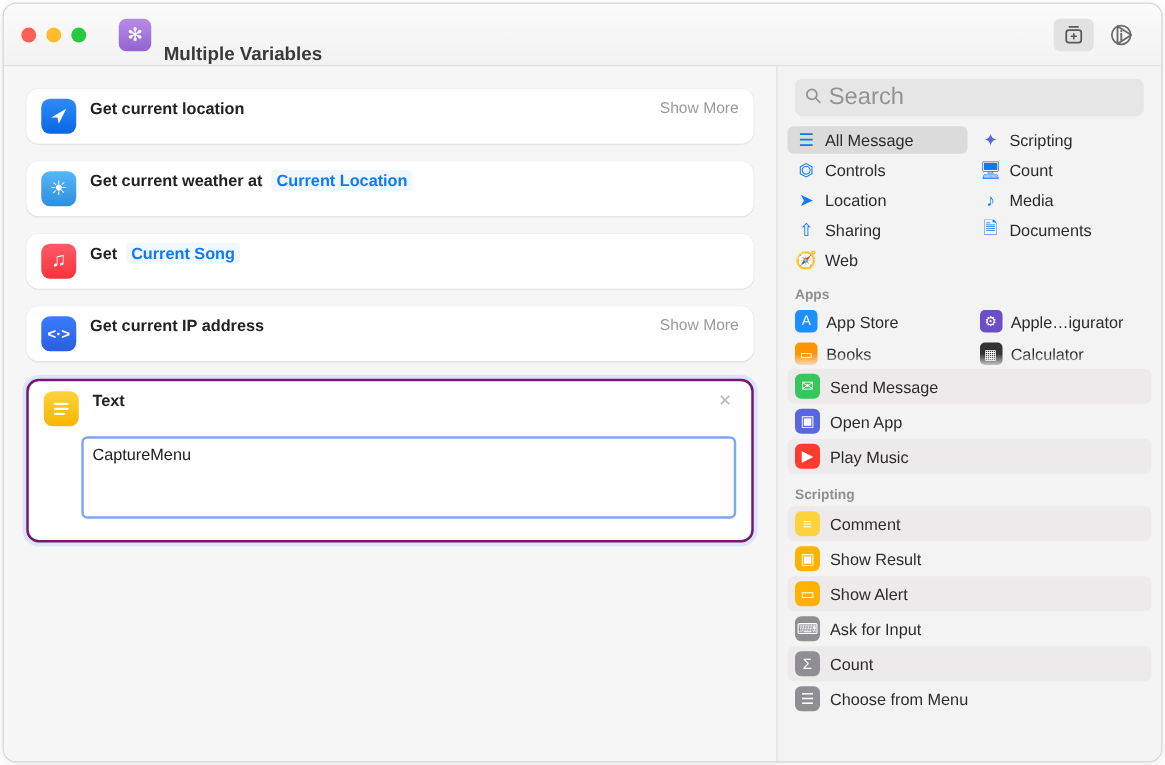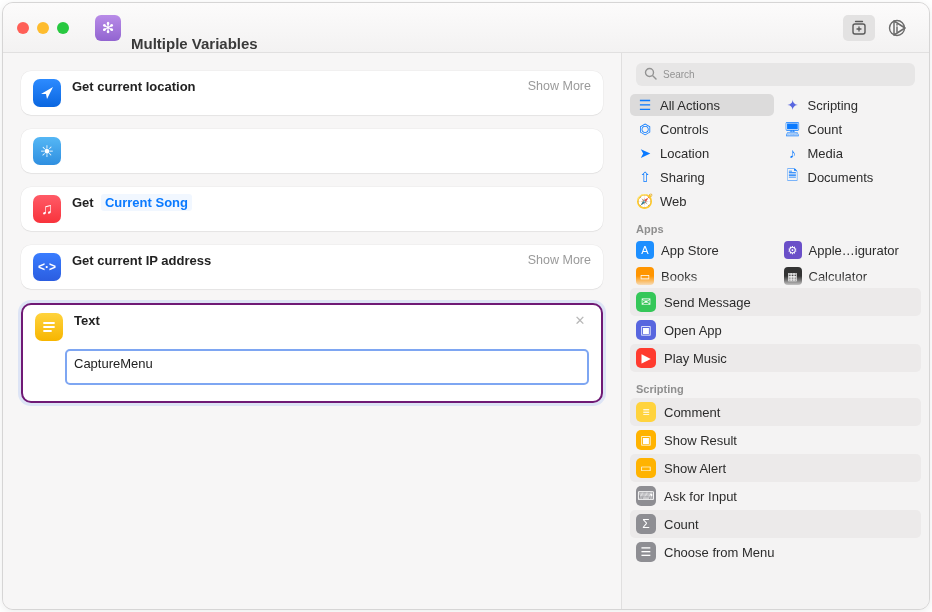--- a/index.html
+++ b/index.html
@@ -24,24 +24,24 @@
     .ai-weather{background:linear-gradient(#55b7f5,#2f8fe0);}
     .ai-music{background:linear-gradient(#ff5b67,#f8333c);}
     .ai-ip{background:linear-gradient(#3a7dff,#2b5de0);}
     .ai-text{background:linear-gradient(#ffd33d,#f7b500);}
     .card-title { font-size:13px; font-weight:700; color:#222;}
     .card-title .tok{color:#0a7aff;font-weight:600;background:rgba(10,122,255,0.06);padding:1px 4px;border-radius:3px;}
     .show-more{margin-left:auto;color:#9a9a9a;font-size:12.5px;}
     .close-x{margin-left:auto;color:#b8b8b8;font-size:13px;width:18px;text-align:center;}
     .text-card{border:2px solid #701a75;box-shadow:0 0 0 3px rgba(77,130,240,0.15);}
     .text-body{padding:0 12px 12px 42px;}
-    .text-input{width:100%;border:2px solid #7ea6f2;border-radius:5px;background:#fff;padding:5px 7px;font-size:13px;color:#222;height:36px;resize:none;outline:none;}
+    .text-input{width:100%;border:2px solid #7ea6f2;border-radius:5px;background:#fff;padding:5px 7px;font-size:13px;color:#222;height:66px;resize:none;outline:none;}
     .sidebar{ flex:1; border-left:1px solid #e0dfdf; background:#f4f3f3; display:flex;flex-direction:column;overflow:hidden;}
     .search-row{padding:10px 14px 8px 14px;}
-    .search{display:flex;align-items:center;gap:6px;background:#e7e6e6;border-radius:6px;padding:4px 8px;color:#939393;font-size:10px;}
+    .search{display:flex;align-items:center;gap:6px;background:#e7e6e6;border-radius:6px;padding:4px 8px;color:#939393;font-size:19px;}
     .cats{display:grid;grid-template-columns:1fr 1fr;gap:2px 4px;padding:0 8px;}
     .cat{display:flex;align-items:center;gap:7px;padding:3px 7px;border-radius:5px;font-size:13px;color:#2c2c2c;}
     .cat.sel{background:#dcdbdb;}
     .cat-ic{width:16px;height:16px;display:flex;align-items:center;justify-content:center;font-size:14px;}
     .blue{color:#0a7aff;} .indigo{color:#5866df;}
     .sec-label{font-size:11px;color:#8f8f8f;font-weight:600;padding:11px 14px 3px 14px;}
     .apps{display:grid;grid-template-columns:1fr 1fr;gap:2px 4px;padding:0 8px;max-height:58px;overflow:hidden;}
     .app-item{display:flex;align-items:center;gap:7px;padding:3px 6px;font-size:13px;color:#2c2c2c;white-space:nowrap;overflow:hidden;text-overflow:ellipsis;border-radius:5px;}
     .app-ic{width:18px;height:18px;border-radius:4px;display:flex;align-items:center;justify-content:center;color:#fff;font-size:11px;flex-shrink:0;}
     .fade{position:relative;}
@@ -106,20 +106,24 @@
               </svg>
           </div>
           <div class="card-title">Get current location</div>
           <div class="show-more">Show More</div>
         </div>
       </div>
 
       <div class="card">
         <div class="card-hdr">
           <div class="action-icon ai-weather">☀︎</div>
+          <div class="card-title">
+            <span>Get current weather at</span>&nbsp;
+            <span class="tok">Current Location</span>
+          </div>
         </div>
       </div>
 
       <div class="card">
         <div class="card-hdr">
           <div class="action-icon ai-music">♫</div>
           <div class="card-title">
             <span>Get</span>&nbsp;
             <span class="tok">Current Song</span>
           </div>
@@ -159,21 +163,21 @@
                 <path d="M9 9 L12 12" stroke="#939393" stroke-width="1.4" stroke-linecap="round"></path>
               </svg>
           </span>
           <span>Search</span>
         </div>
       </div>
 
       <div class="cats">
         <div class="cat sel">
             <span class="cat-ic blue">☰</span>
-            <span>All Actions</span>
+            <span>All Message</span>
           </div>
         <div class="cat">
             <span class="cat-ic indigo">✦</span>
             <span>Scripting</span>
           </div>
         <div class="cat">
             <span class="cat-ic blue">⏣</span>
             <span>Controls</span>
           </div>
         <div class="cat">

